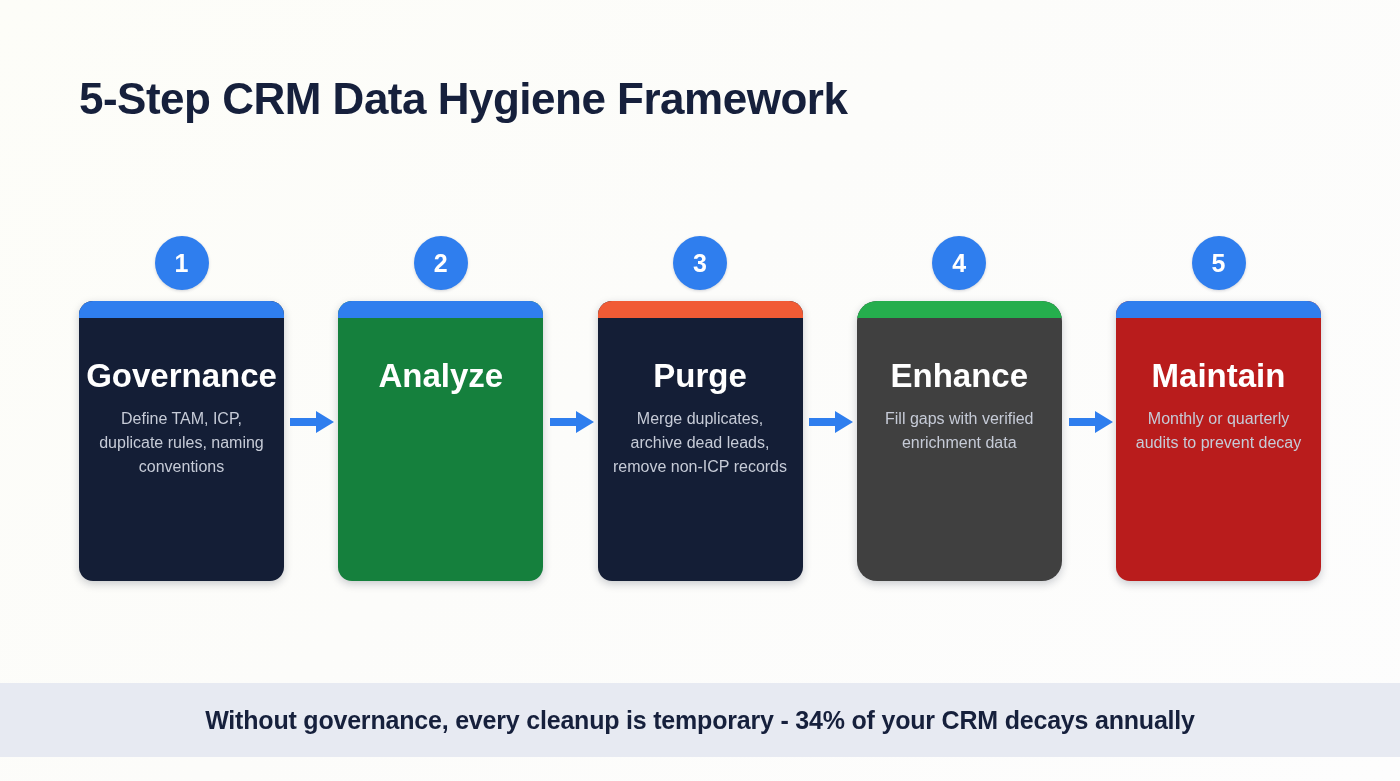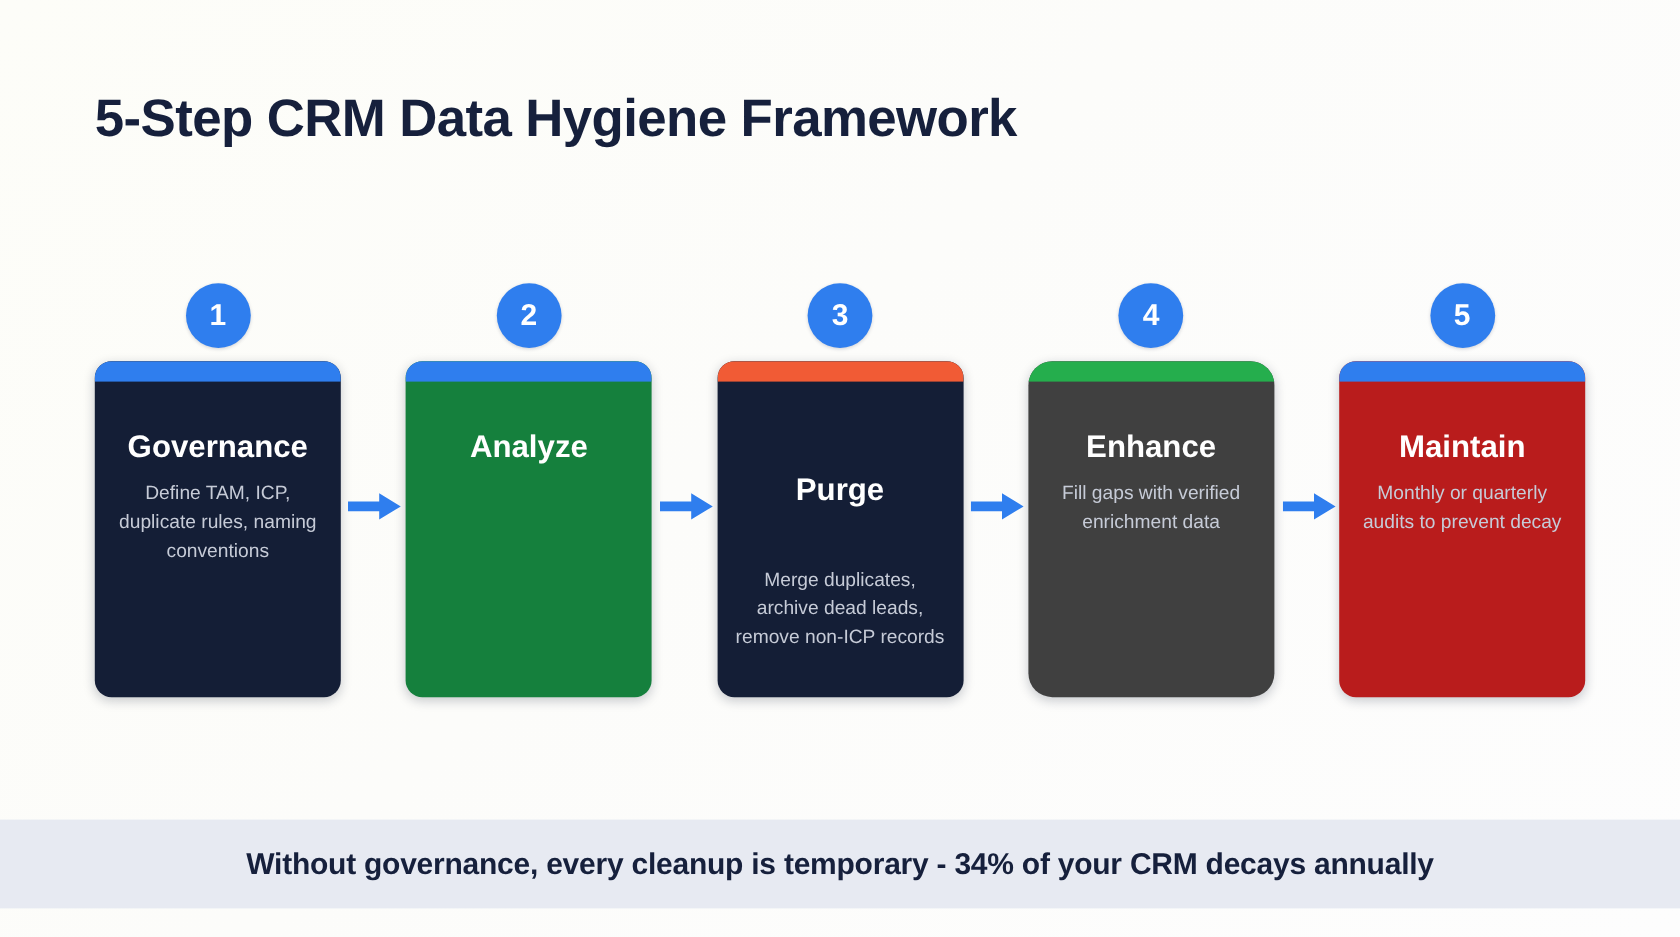--- a/index.html
+++ b/index.html
@@ -93,21 +93,21 @@
 
   .card-topbar {
     width: 100%;
     height: 17px;
     flex: 0 0 17px;
     background: #2f7eee;
   }
 
   .card-title {
     margin-top: 40px;
-    font-size: 26px;
+    font-size: 33px;
     font-weight: bold;
     color: #ffffff;
     text-align: center;
     line-height: 1.1;
     padding: 0 8px;
   }
 
   .card-desc {
     margin-top: 13px;
     font-size: 16px;
@@ -183,21 +183,21 @@
       <div class="step-card" style="background: #15803d;">
         <div class="card-topbar" style="background: rgb(47, 126, 238);"></div>
         <div class="card-title">Analyze</div>
       </div>
     </div>
 
     <div class="step">
       <div class="step-badge" style="background: rgb(47, 126, 238);">
         <span>3</span>
       </div>
-      <div class="step-card" style="background: rgb(20, 30, 54); gap: 36px;">
+      <div class="step-card" style="background: rgb(20, 30, 54);">
         <div class="card-topbar" style="background: rgb(241, 91, 53);"></div>
         <div class="card-title">Purge</div>
         <div class="card-desc">Merge duplicates, archive dead leads, remove non-ICP records</div>
       </div>
     </div>
 
     <div class="step">
       <div class="step-badge" style="background: rgb(47, 126, 238);">
         <span>4</span>
       </div>

